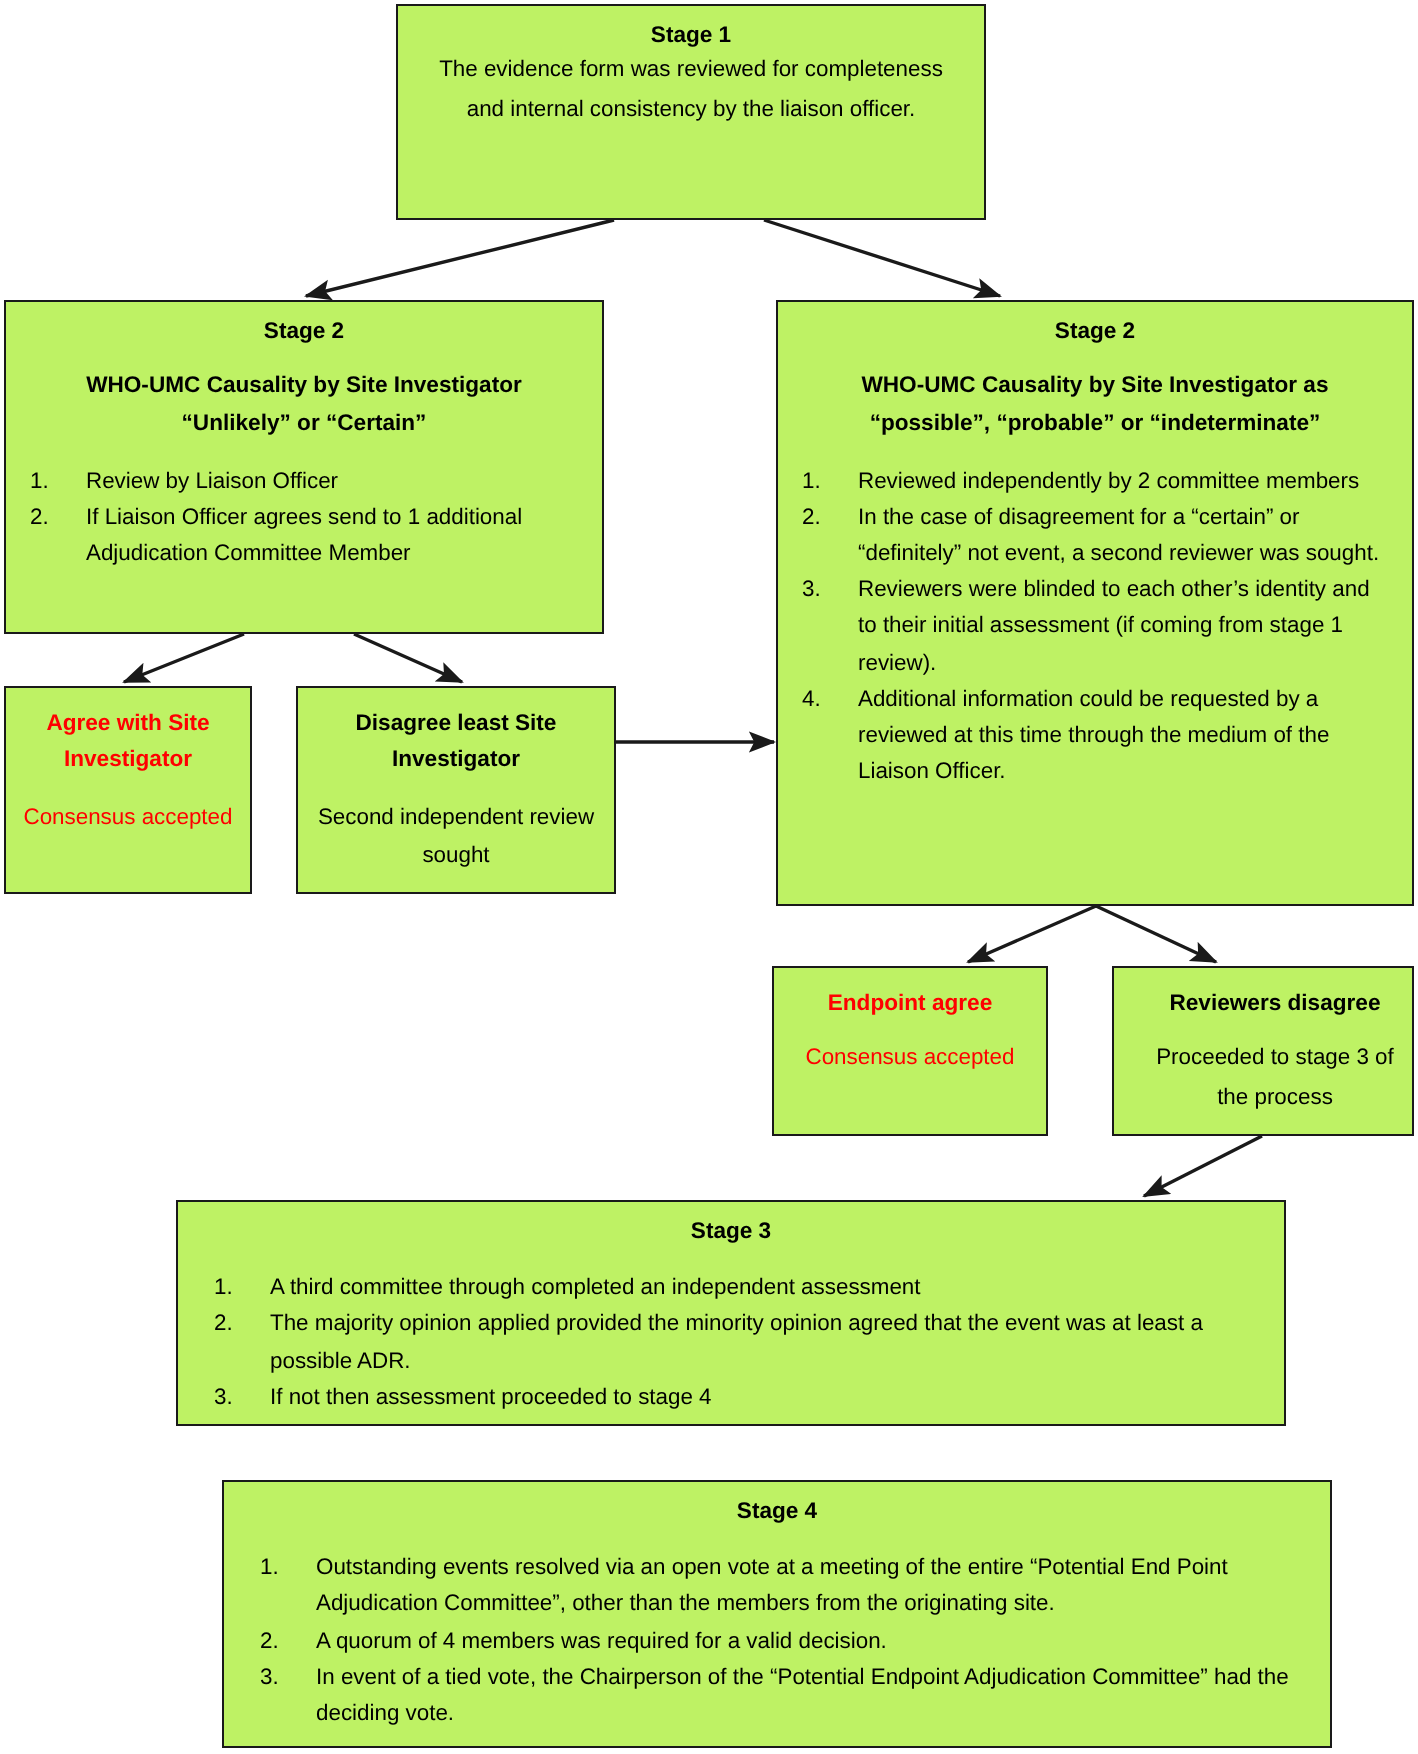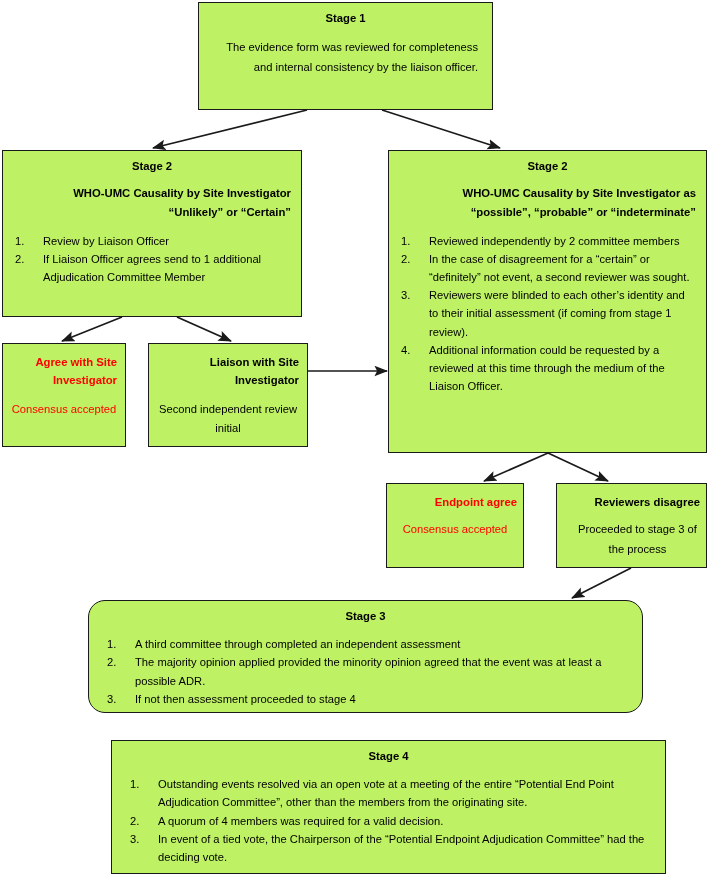--- a/index.html
+++ b/index.html
@@ -26,21 +26,21 @@
     z-index: 2;
   }
   .box-title {
     font-weight: bold;
     text-align: center;
     font-size: 11.3px;
     line-height: 1.35;
   }
   .box-sub {
     font-weight: bold;
-    text-align: right;
+    text-align: center;
     font-size: 11.3px;
     line-height: 1.62;
   }
   .box-para {
     text-align: center;
     font-size: 11.2px;
     line-height: 1.72;
   }
   .red { color: #ff0000; }
   ol.steps {
@@ -96,21 +96,21 @@
 
     <line x1="548" y1="453" x2="484" y2="481" stroke="#1a1a1a" stroke-width="1.7" marker-end="url(#ah)"></line>
 
     <line x1="548" y1="453" x2="608" y2="481" stroke="#1a1a1a" stroke-width="1.7" marker-end="url(#ah)"></line>
 
     <line x1="631" y1="568" x2="572" y2="598" stroke="#1a1a1a" stroke-width="1.7" marker-end="url(#ah)"></line>
   </svg>
 
   <div class="box" style="left:198px; top:2px; width:295px; height:108px; padding:8px 14px 0 14px;">
     <div class="box-title">Stage 1</div>
-    <div class="box-para" style="margin-top:12px;text-align:right;">The evidence form was reviewed for completeness and internal consistency by the liaison officer.</div>
+    <div class="box-para" style="margin-top:0;">The evidence form was reviewed for completeness and internal consistency by the liaison officer.</div>
   </div>
 
   <div class="box" style="left:2px; top:150px; width:300px; height:167px; padding:8px 10px 0 10px;">
     <div class="box-title">Stage 2</div>
     <div class="box-sub" style="margin-top:10px;">WHO-UMC Causality by Site Investigator</div>
     <div class="box-sub">“Unlikely” or “Certain”</div>
     <ol class="steps" style="margin-top:11px;">
       <li>
         <span class="num">1.</span>
         <span>Review by Liaison Officer</span>
@@ -145,35 +145,35 @@
       </li>
     </ol>
   </div>
 
   <div class="box" style="left:2px; top:343px; width:124px; height:104px; padding:9px 8px 0 8px;">
     <div class="box-sub red">Agree with Site Investigator</div>
     <div class="box-para red" style="margin-top:10px;">Consensus accepted</div>
   </div>
 
   <div class="box" style="left:148px; top:343px; width:160px; height:104px; padding:9px 8px 0 8px;">
-    <div class="box-sub">Liaison with Site Investigator</div>
-    <div class="box-para" style="margin-top:10px;">Second independent review initial</div>
+    <div class="box-sub">Disagree least Site Investigator</div>
+    <div class="box-para" style="margin-top:10px;">Second independent review sought</div>
   </div>
 
   <div class="box" style="left:386px; top:483px; width:138px; height:85px; padding:9px 6px 0 6px;">
     <div class="box-sub red">Endpoint agree</div>
     <div class="box-para red" style="margin-top:9px;">Consensus accepted</div>
   </div>
 
   <div class="box" style="left:556px; top:483px; width:151px; height:85px; padding:9px 6px 0 18px;">
     <div class="box-sub">Reviewers disagree</div>
     <div class="box-para" style="margin-top:9px;">Proceeded to stage 3 of the process</div>
   </div>
 
-  <div class="box" style="left:88px; top:600px; width:555px; height:113px; padding:8px 16px 0 16px;border-radius:17px;">
+  <div class="box" style="left:88px; top:600px; width:555px; height:113px; padding:8px 16px 0 16px;">
     <div class="box-title">Stage 3</div>
     <ol class="steps" style="margin-top:11px;">
       <li>
         <span class="num">1.</span>
         <span>A third committee through completed an independent assessment</span>
       </li>
       <li>
         <span class="num">2.</span>
         <span>The majority opinion applied provided the minority opinion agreed that the event was at least a possible ADR.</span>
       </li>

